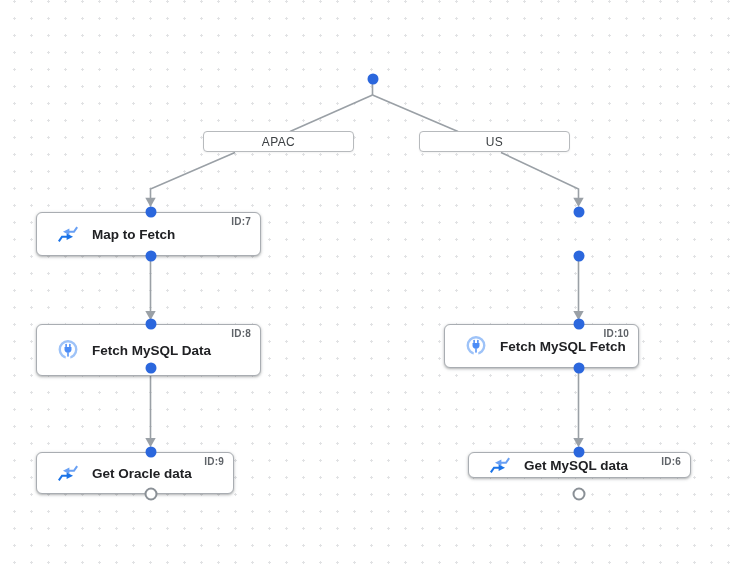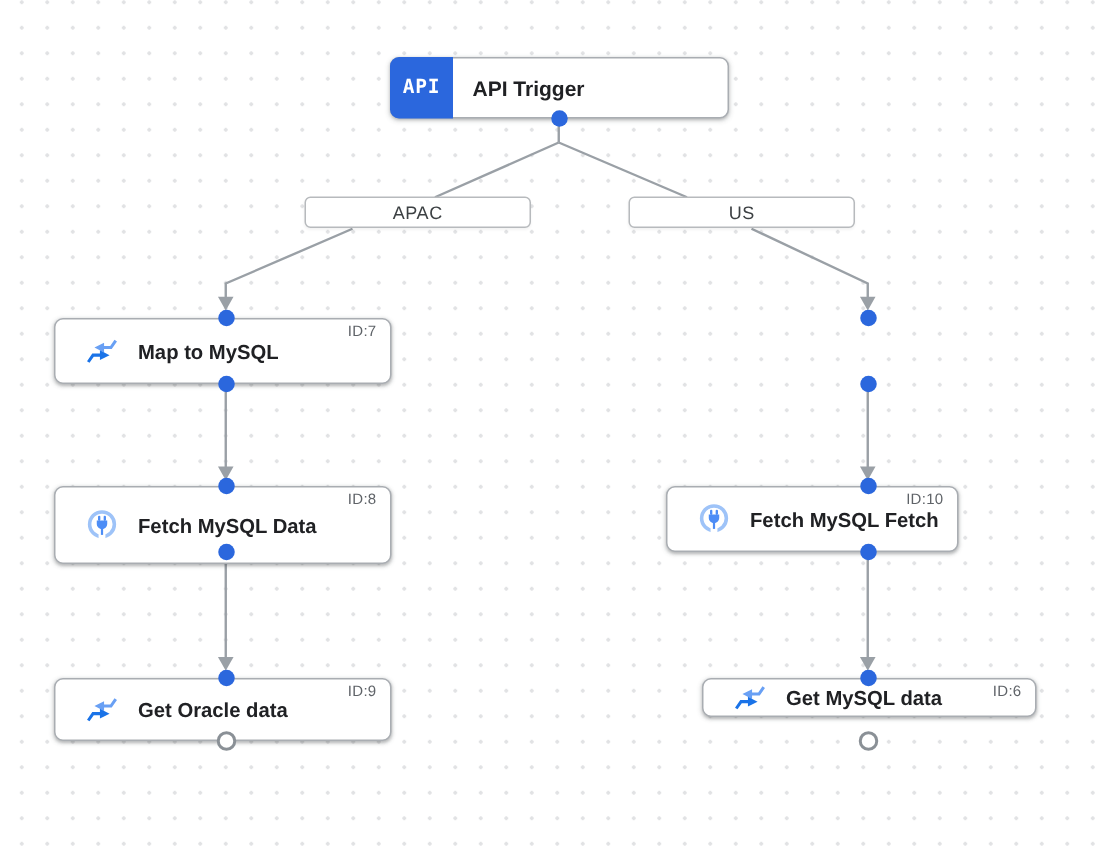--- a/index.html
+++ b/index.html
@@ -12,21 +12,21 @@
   .edges{position:absolute;left:0;top:0;z-index:1;pointer-events:none;}
   .edges path{stroke:#9aa0a6;stroke-width:1.6;fill:none;}
   .edges polygon{fill:#9aa0a6;}
   .node{
     position:absolute;z-index:2;background:#fff;border:1px solid #a9adb2;border-radius:6px;
     box-shadow:0 1px 2px rgba(60,64,67,.28),0 1px 3px 1px rgba(60,64,67,.12);
     display:flex;align-items:center;cursor:pointer;box-sizing:border-box;
   }
   .node .title{font-size:13.5px;font-weight:700;color:#202124;white-space:nowrap;}
   .task .icon{margin-left:20px;margin-right:13px;width:22px;height:22px;display:flex;align-items:center;justify-content:center;}
-  .badge{position:absolute;top:3px;right:9px;font-size:10px;color:#5f6368;font-weight:400;letter-spacing:.2px;padding-left:36px;}
+  .badge{position:absolute;top:3px;right:9px;font-size:10px;color:#5f6368;font-weight:700;letter-spacing:.2px;padding-left:36px;}
   .trigger .api-chip{
     width:42px;align-self:stretch;margin:-1px 0 -1px -1px;background:#2b67dd;color:#fff;
     border-radius:6px 0 0 6px;display:flex;align-items:center;justify-content:center;
     font-family:"DejaVu Sans Mono",monospace;font-weight:700;font-size:13px;letter-spacing:.5px;
   }
   .trigger .title{margin-left:13px;font-size:14px;}
   .edge-label{
     position:absolute;z-index:2;background:#fff;border:1px solid #b7babd;border-radius:4px;
     display:flex;align-items:center;justify-content:center;font-size:12px;color:#3c4043;
     letter-spacing:.4px;box-shadow:0 1px 2px rgba(0,0,0,.05);cursor:pointer;box-sizing:border-box;
@@ -53,61 +53,57 @@
     <path d="M150.5 256 L150.5 311.5"></path>
     <polygon points="145.3,311 155.7,311 150.5,320.2"></polygon>
     <path d="M150.5 368 L150.5 438.5"></path>
     <polygon points="145.3,438 155.7,438 150.5,447.2"></polygon>
     <path d="M578.5 256 L578.5 311.5"></path>
     <polygon points="573.3,311 583.7,311 578.5,320.2"></polygon>
     <path d="M578.5 368 L578.5 438.5"></path>
     <polygon points="573.3,438 583.7,438 578.5,447.2"></polygon>
   </svg>
 
-  <div class="node trigger" style="left:260px;top:38px;width:226px;height:41px">
-    <span class="api-chip">API</span>
-    <span class="title">API Trigger</span>
-  </div>
 
   <div class="edge-label" style="left:419px;top:131px;width:151px;height:21px">
     <span>US</span>
   </div>
   <div class="edge-label" style="left:203px;top:131px;width:151px;height:21px">
     <span>APAC</span>
   </div>
 
   <div class="node task" style="left:36px;top:212px;width:225px;height:44px">
     <span class="badge">ID:7</span>
     <span class="icon">
       <svg width="22" height="22" viewBox="0 0 24 24">
         <polyline points="22,4.5 18.5,9.5 13,9.5" fill="none" stroke="#69a0f4" stroke-width="2.2"></polyline>
         <polygon points="13.5,6 6.5,9.5 13.5,13" fill="#69a0f4"></polygon>
         <polyline points="2,20 5.5,15 11,15" fill="none" stroke="#1a73e8" stroke-width="2.2"></polyline>
         <polygon points="10.5,11.5 17.5,15 10.5,18.5" fill="#1a73e8"></polygon>
       </svg>
     </span>
-    <span class="title">Map to MySQL</span>
+    <span class="title">Map to Fetch</span>
   </div>
 
   <div class="node task" style="left:36px;top:324px;width:225px;height:52px">
     <span class="badge">ID:8</span>
     <span class="icon">
       <svg width="22" height="22" viewBox="0 0 24 24">
         <circle cx="12" cy="11.5" r="9" fill="none" stroke="#9ec3f8" stroke-width="2.6"></circle>
         <rect x="9.5" y="18" width="5" height="5" fill="#ffffff"></rect>
         <rect x="9.1" y="5.2" width="1.7" height="3.8" rx="0.8" fill="#4d8df6"></rect>
         <rect x="13.2" y="5.2" width="1.7" height="3.8" rx="0.8" fill="#4d8df6"></rect>
         <path d="M8.2 8.8 h7.6 v2.4 a3.8 3.8 0 0 1 -3.8 3.8 a3.8 3.8 0 0 1 -3.8 -3.8 z" fill="#4d8df6"></path>
         <rect x="11.2" y="14.6" width="1.6" height="4.6" fill="#4d8df6"></rect>
       </svg>
     </span>
     <span class="title">Fetch MySQL Data</span>
   </div>
 
-  <div class="node task" style="left:36px;top:452px;width:225px;height:42px">
+  <div class="node task" style="left:36px;top:452px;width:198px;height:42px">
     <span class="badge">ID:9</span>
     <span class="icon">
       <svg width="22" height="22" viewBox="0 0 24 24">
         <polyline points="22,4.5 18.5,9.5 13,9.5" fill="none" stroke="#69a0f4" stroke-width="2.2"></polyline>
         <polygon points="13.5,6 6.5,9.5 13.5,13" fill="#69a0f4"></polygon>
         <polyline points="2,20 5.5,15 11,15" fill="none" stroke="#1a73e8" stroke-width="2.2"></polyline>
         <polygon points="10.5,11.5 17.5,15 10.5,18.5" fill="#1a73e8"></polygon>
       </svg>
     </span>
     <span class="title">Get Oracle data</span>

